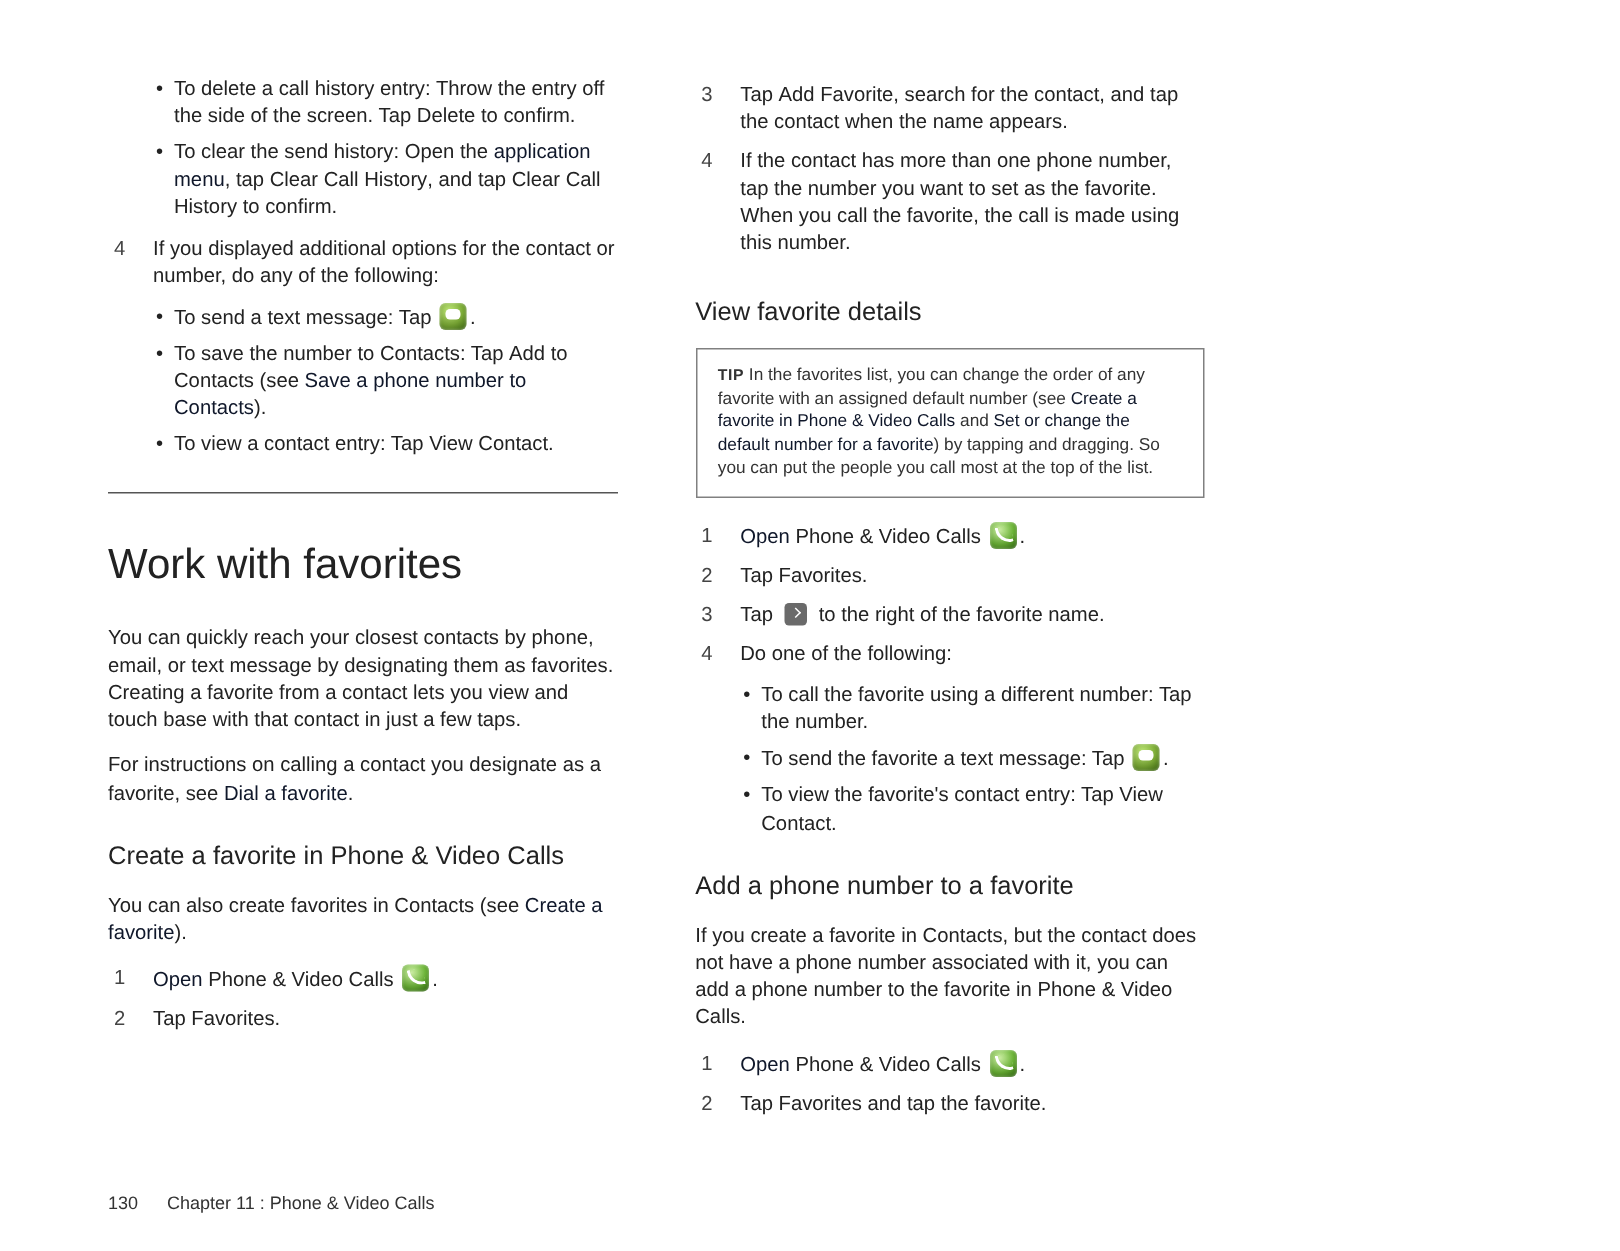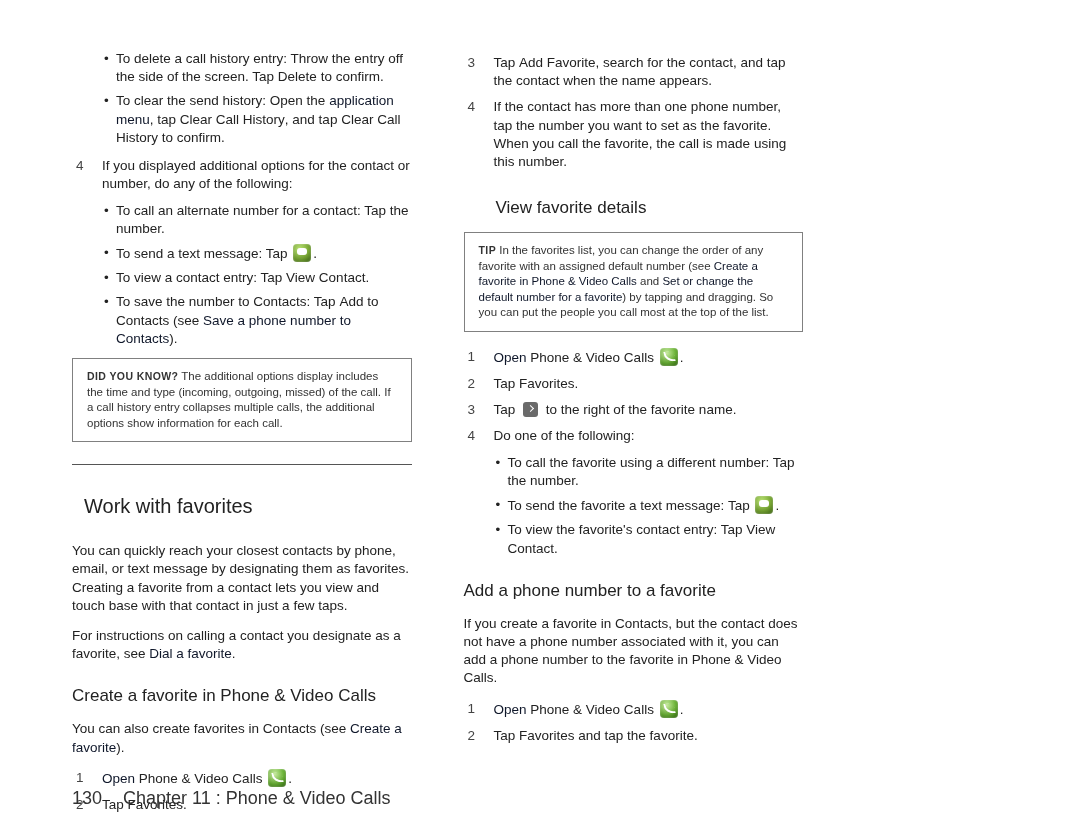--- a/index.html
+++ b/index.html
@@ -21,23 +21,23 @@
   }
   .cols {
     display: flex;
     gap: 52px;
   }
   .col {
     flex: 1 1 0;
     min-width: 0;
   }
   h1 {
-    font-size: 20px;
+    font-size: 28px;
     font-weight: 300;
-    margin: 28px 0 22px 12px;
+    margin: 28px 0 22px 0;
     letter-spacing: 0px;
   }
   h2 {
     font-size: 17px;
     font-weight: 300;
     margin: 22px 0 12px 0;
   }
   p { margin: 0 0 12px 0; }
   a, .link { color: #0f172a; text-decoration: none; cursor: pointer; }
   b, .b { font-weight: 400; }
@@ -116,21 +116,21 @@
     border-right:1.5px solid #fff;
     border-bottom:1.5px solid #fff;
     top:4px;left:5px;
     transform: rotate(-45deg);
   }
 
   .footer {
     position: absolute;
     bottom: 24px;
     left: 72px;
-    font-size: 18px;
+    font-size: 12px;
     color: #333;
   }
   .footer .pageno { margin-right: 16px; }
 </style>
 </head>
 <body>
 
 <div class="page">
   <div class="cols">
 
@@ -146,35 +146,31 @@
       </ul>
 
       <div class="steps" style="padding-left:4px;margin-top:10px;">
         <div class="step">
           <div class="step-num">4</div>
           <div class="step-body">If you displayed additional options for the contact or number, do any of the following:</div>
         </div>
       </div>
 
       <ul class="sub-bullets">
-        <li>To call an alternate number for a contact: Tap the number.</li>
         <li>
           <span>To send a text message: Tap </span><span class="icon icon-chat"></span><span>.</span>
         </li>
         <li>
+          <span>To save the number to Contacts: Tap </span><span class="b">Add to Contacts</span><span> (see </span><a class="link">Save a phone number to Contacts</a><span>).</span>
+        </li>
+        <li>
           <span>To view a contact entry: Tap </span><span class="b">View Contact</span><span>.</span>
         </li>
-        <li>
-          <span>To save the number to Contacts: Tap </span><span class="b">Add to Contacts</span><span> (see </span><a class="link">Save a phone number to Contacts</a><span>).</span>
-        </li>
       </ul>
 
-      <div class="box">
-        <span class="tiny-strong">DID YOU KNOW?</span><span> The additional options display includes the time and type (incoming, outgoing, missed) of the call. If a call history entry collapses multiple calls, the additional options show information for each call.</span>
-      </div>
 
       <hr class="rule">
 
       <h1>Work with favorites</h1>
 
       <p>You can quickly reach your closest contacts by phone, email, or text message by designating them as favorites. Creating a favorite from a contact lets you view and touch base with that contact in just a few taps.</p>
 
       <p>
         <span>For instructions on calling a contact you designate as a favorite, see </span><a class="link">Dial a favorite</a><span>.</span>
       </p>
@@ -212,21 +208,21 @@
           <div class="step-body">
             <span>Tap </span><span class="b">Add Favorite</span><span>, search for the contact, and tap the contact when the name appears.</span>
           </div>
         </div>
         <div class="step">
           <div class="step-num">4</div>
           <div class="step-body">If the contact has more than one phone number, tap the number you want to set as the favorite. When you call the favorite, the call is made using this number.</div>
         </div>
       </div>
 
-      <h2 style="margin-top:26px;margin-left:32px;">View favorite details</h2>
+      <h2 style="margin-top:26px;">View favorite details</h2>
 
 
       <div class="box">
         <span class="tiny-strong">TIP</span><span> In the favorites list, you can change the order of any favorite with an assigned default number (see </span><a class="link">Create a favorite in Phone &amp; Video Calls</a><span> and </span><a class="link">Set or change the default number for a favorite</a><span>) by tapping and dragging. So you can put the people you call most at the top of the list.</span>
       </div>
 
       <div class="steps" style="margin-top:16px;">
         <div class="step">
           <div class="step-num">1</div>
           <div class="step-body">

